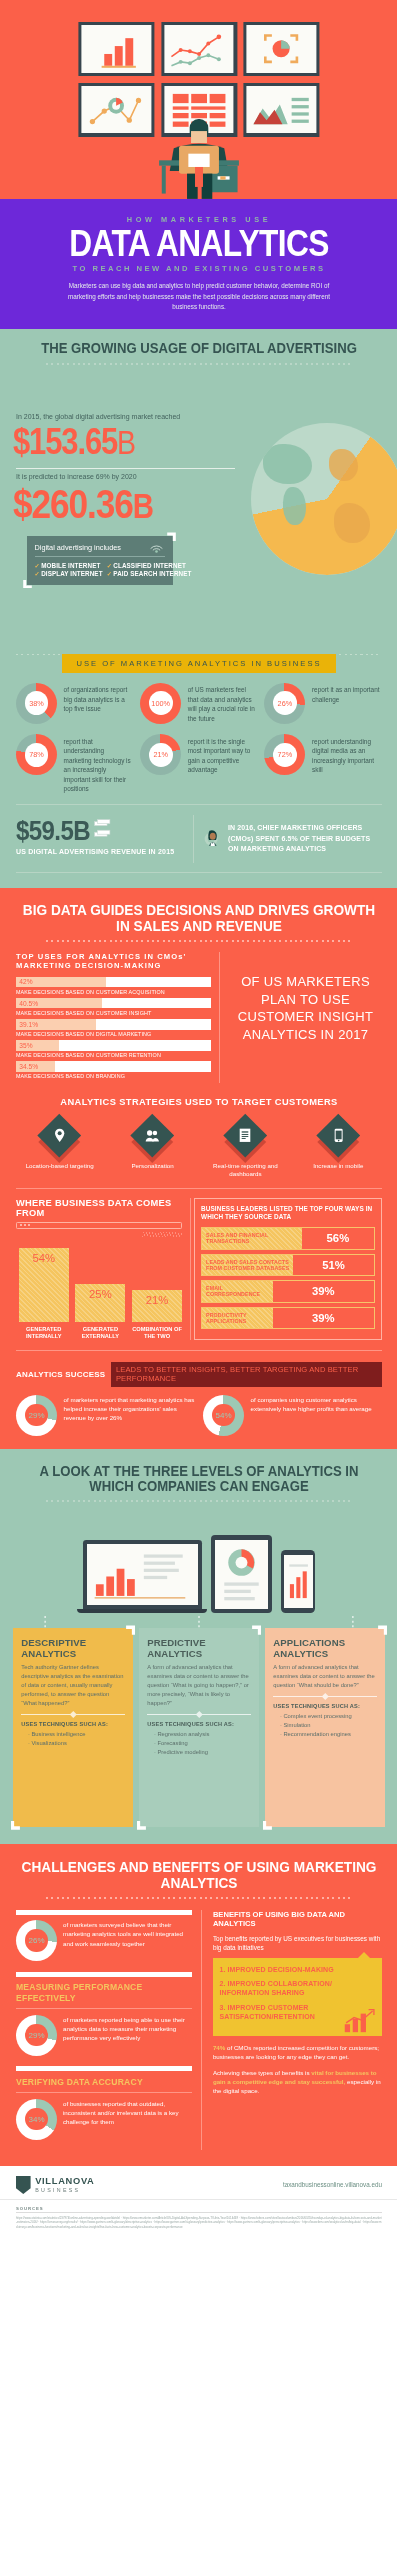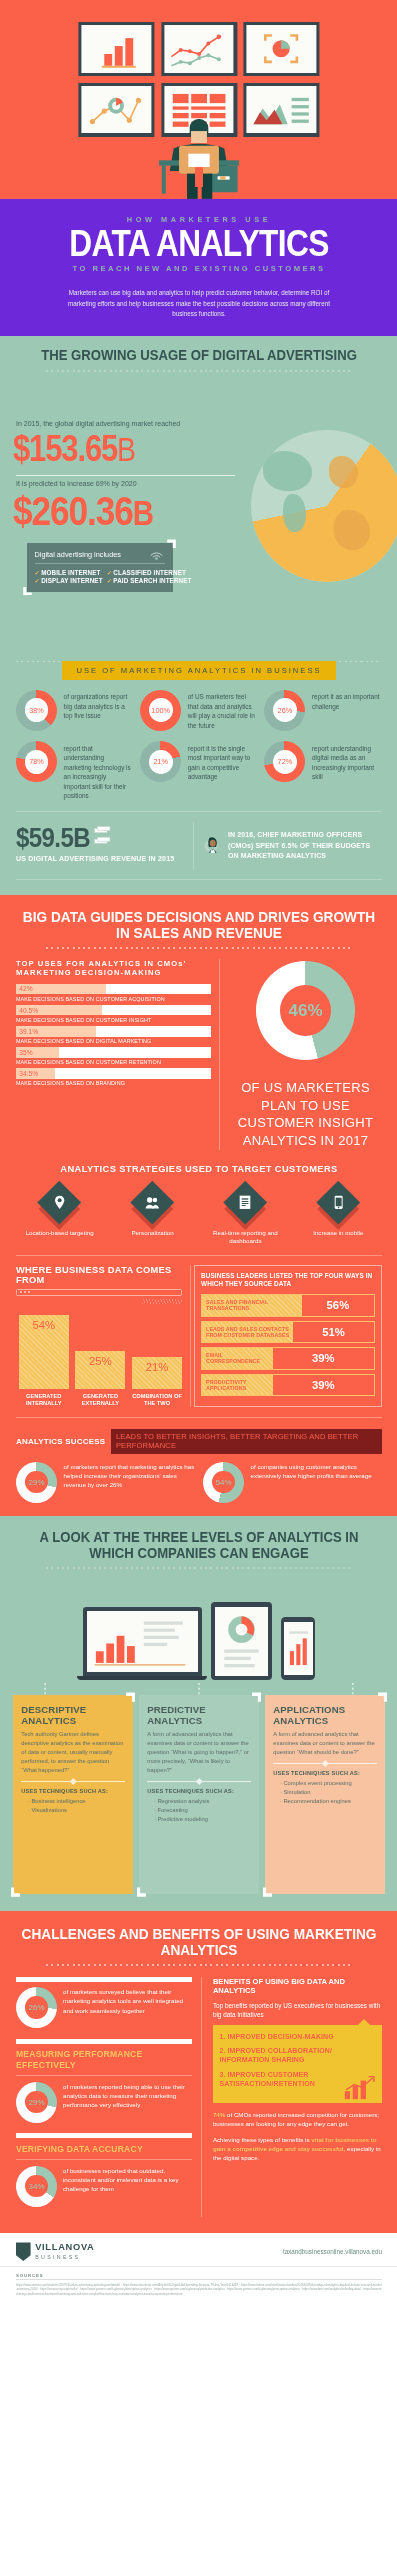--- a/index.html
+++ b/index.html
@@ -16,21 +16,21 @@
   .hero{position:relative;height:199px;background:#fb6049;}
   .monitors{position:absolute;left:50%;transform:translateX(-50%);top:22px;display:grid;grid-template-columns:repeat(3,76px);grid-template-rows:54px 54px;gap:6.6px;}
   .mon{background:#37454e;padding:3.3px;}
   .mon-in{background:#fbfbf7;width:100%;height:100%;position:relative;overflow:hidden}
   .person{position:absolute;left:50%;transform:translateX(-50%);bottom:0;width:133px;height:80px;}
 
   
   .header{background:#6d28d9;padding:16px 0 17px;text-align:center;}
   .kicker{color:#8fb5a8;font-size:7.3px;letter-spacing:3.6px;font-weight:bold;}
   .bigtitle{color:#fff;font-size:36px;line-height:.95;font-weight:bold;letter-spacing:-0.7px;font-family:"Liberation Sans Narrow","Liberation Sans",sans-serif;transform:scaleX(.88);margin:3.3px 0 2.7px;}
-  .subkicker{color:#8fb5a8;font-size:7.6px;letter-spacing:2.5px;font-weight:bold;margin-bottom:15px;}
+  .subkicker{color:#8fb5a8;font-size:7.6px;letter-spacing:2.5px;font-weight:bold;margin-bottom:8px;}
   .lede{color:#e7eeea;font-size:6.3px;line-height:1.65;width:265px;margin:0 auto;}
   .sect-h{text-align:center;font-weight:bold;line-height:1.06;font-family:"Liberation Sans Narrow","Liberation Sans",sans-serif;transform:scaleX(.9);}
   .h-dark{color:#355451;font-size:14.6px;}
   .h-light{color:#fff;font-size:15.2px;}
   .dots{height:2px;margin:6px auto 0;background-image:repeating-linear-gradient(90deg,currentColor 0 2px,transparent 2px 5.3px);}
   .dots.d-dark{color:#b9d6c7;width:77%}
   .dots.d-light{color:#ffb0a2;width:77%}
 
   
   .gu{position:relative;height:278px;background:#9dc8b4;}
@@ -464,23 +464,20 @@
           <div class="bartrack">
               <div class="barfill" style="width:20%">
                 <i>34.5%</i>
               </div>
             </div>
           <div class="barlab">MAKE DECISIONS BASED ON BRANDING</div>
         </div>
       </div>
 
       <div class="bd-right">
-        <div class="bigdonut" style="background:conic-gradient(#9dc8b4 0 46%,#fff 46% 100%)">
-          <b>46%</b>
-        </div>
         <p>OF US MARKETERS PLAN TO USE CUSTOMER INSIGHT ANALYTICS IN 2017</p>
       </div>
     </div>
 
     <div class="strat-h">ANALYTICS STRATEGIES USED TO TARGET CUSTOMERS</div>
     <div class="strat">
       <div class="strat-i">
         <div class="dia">
             <span>
           <svg width="13.3" height="14.6" viewBox="0 0 20 22">

